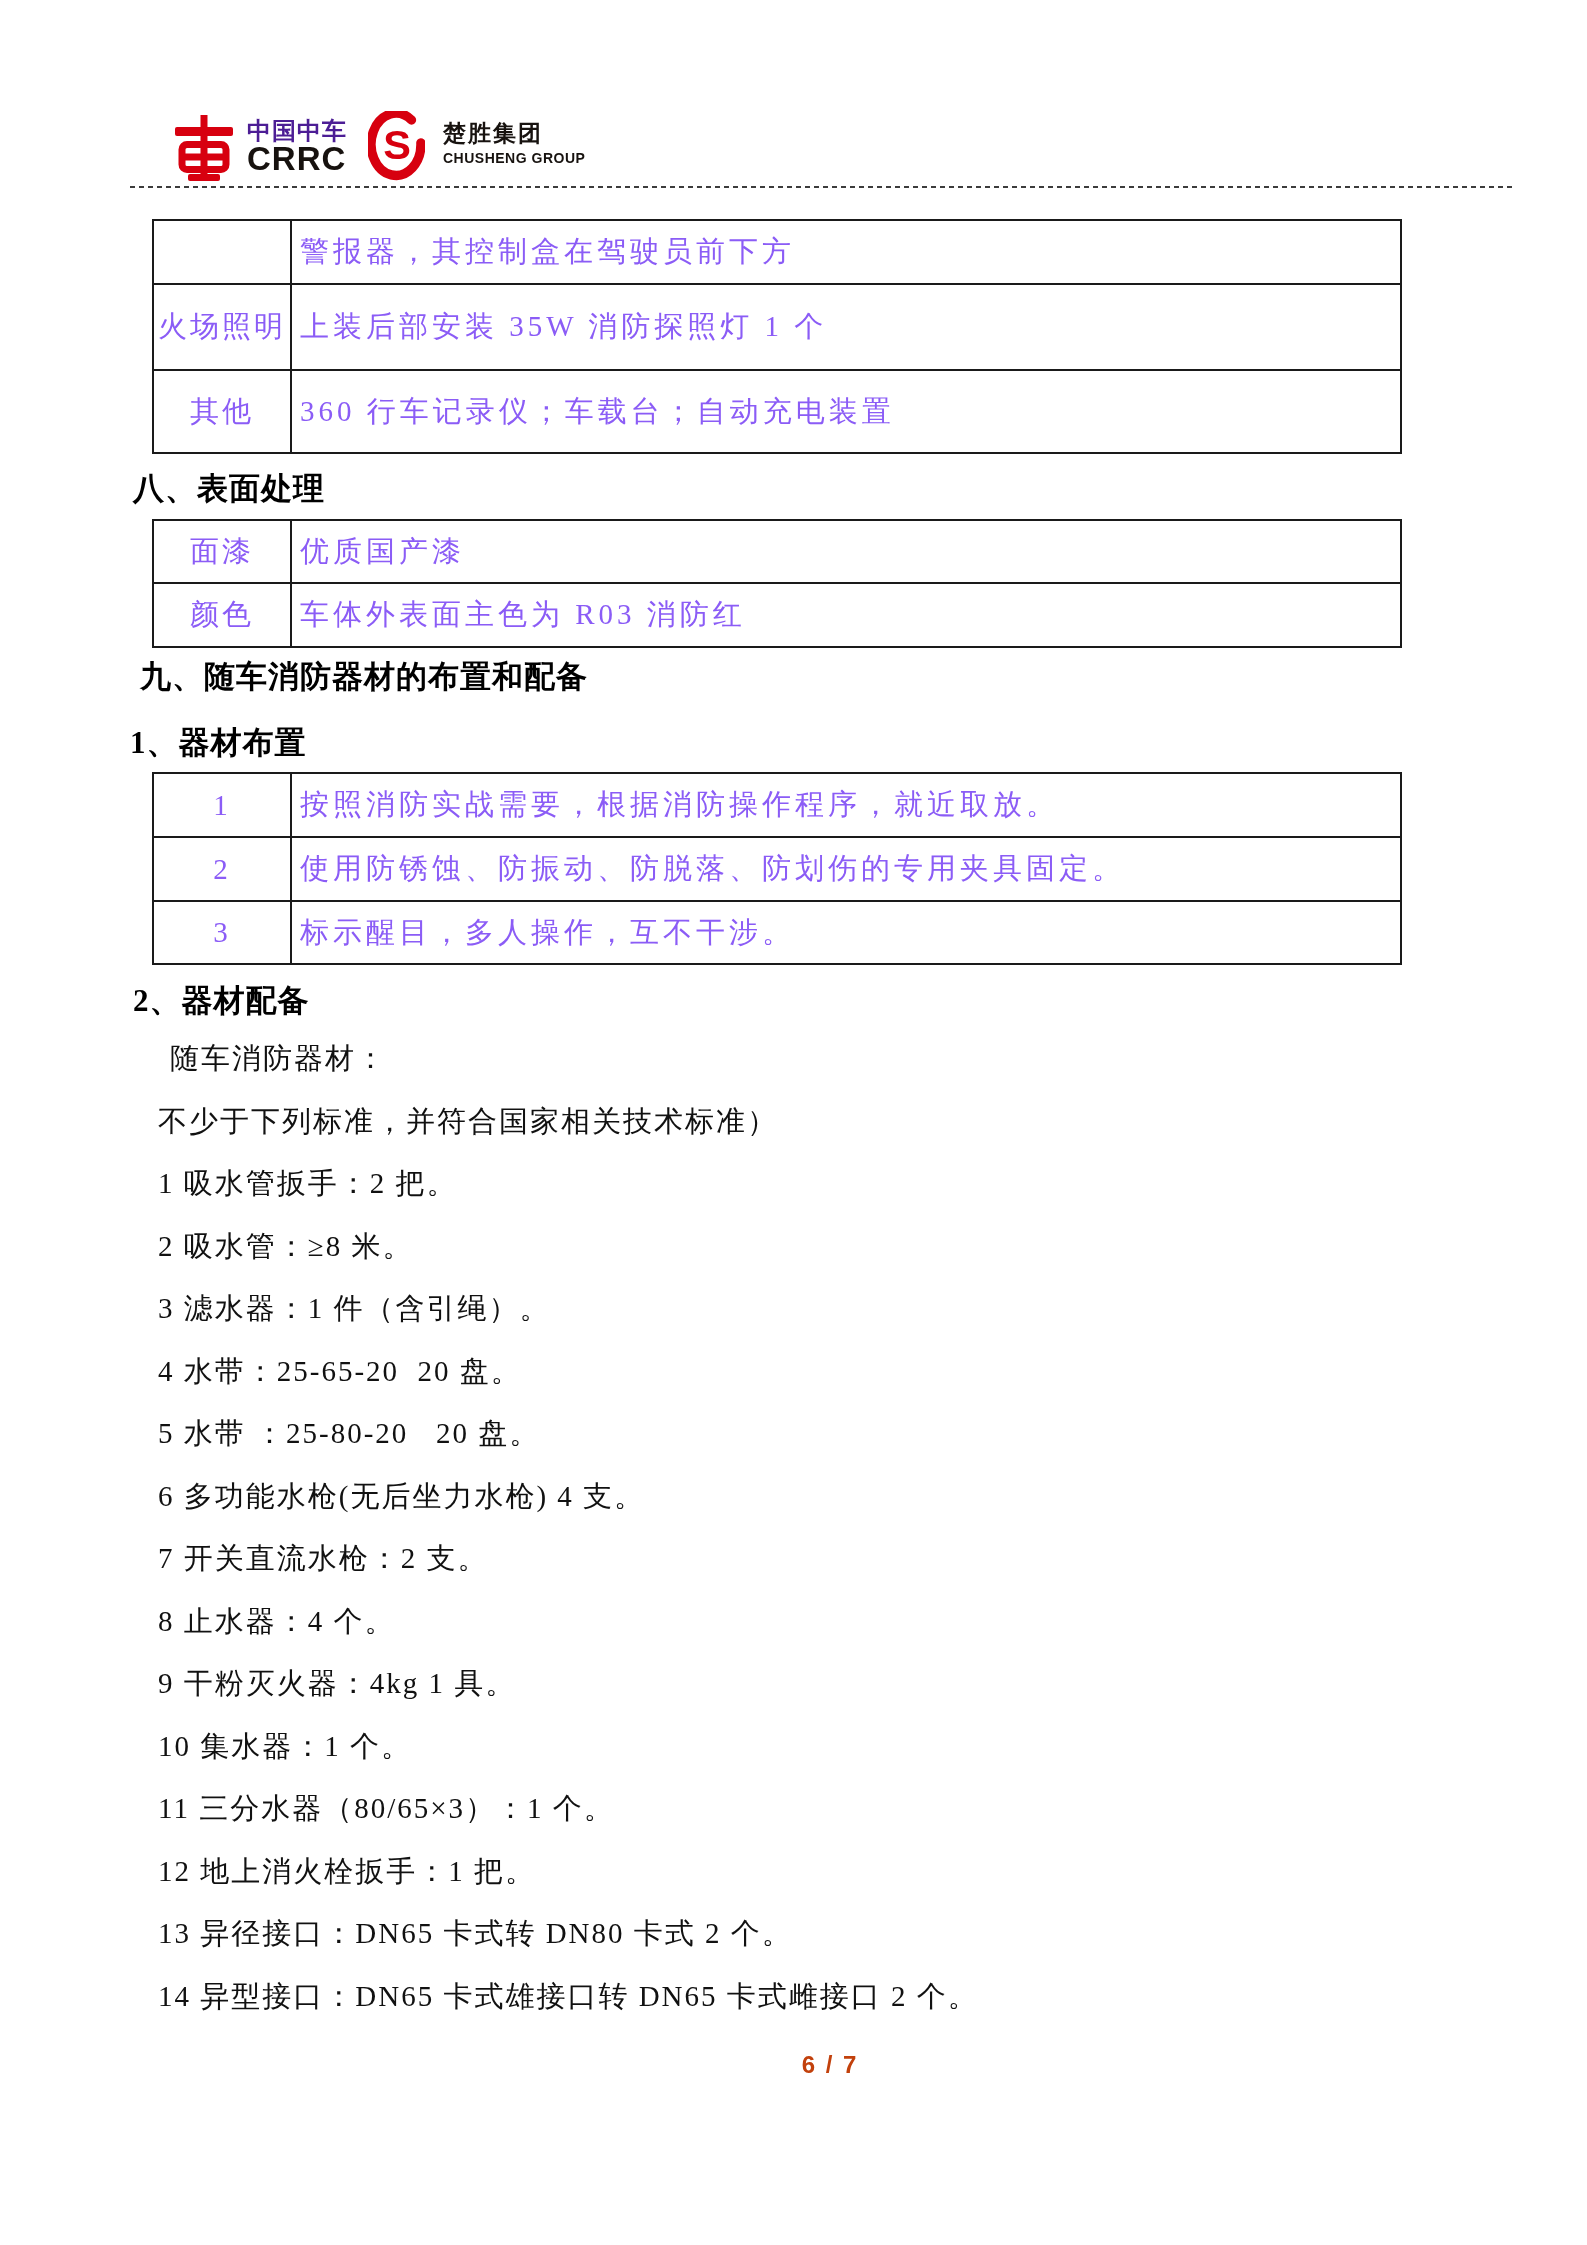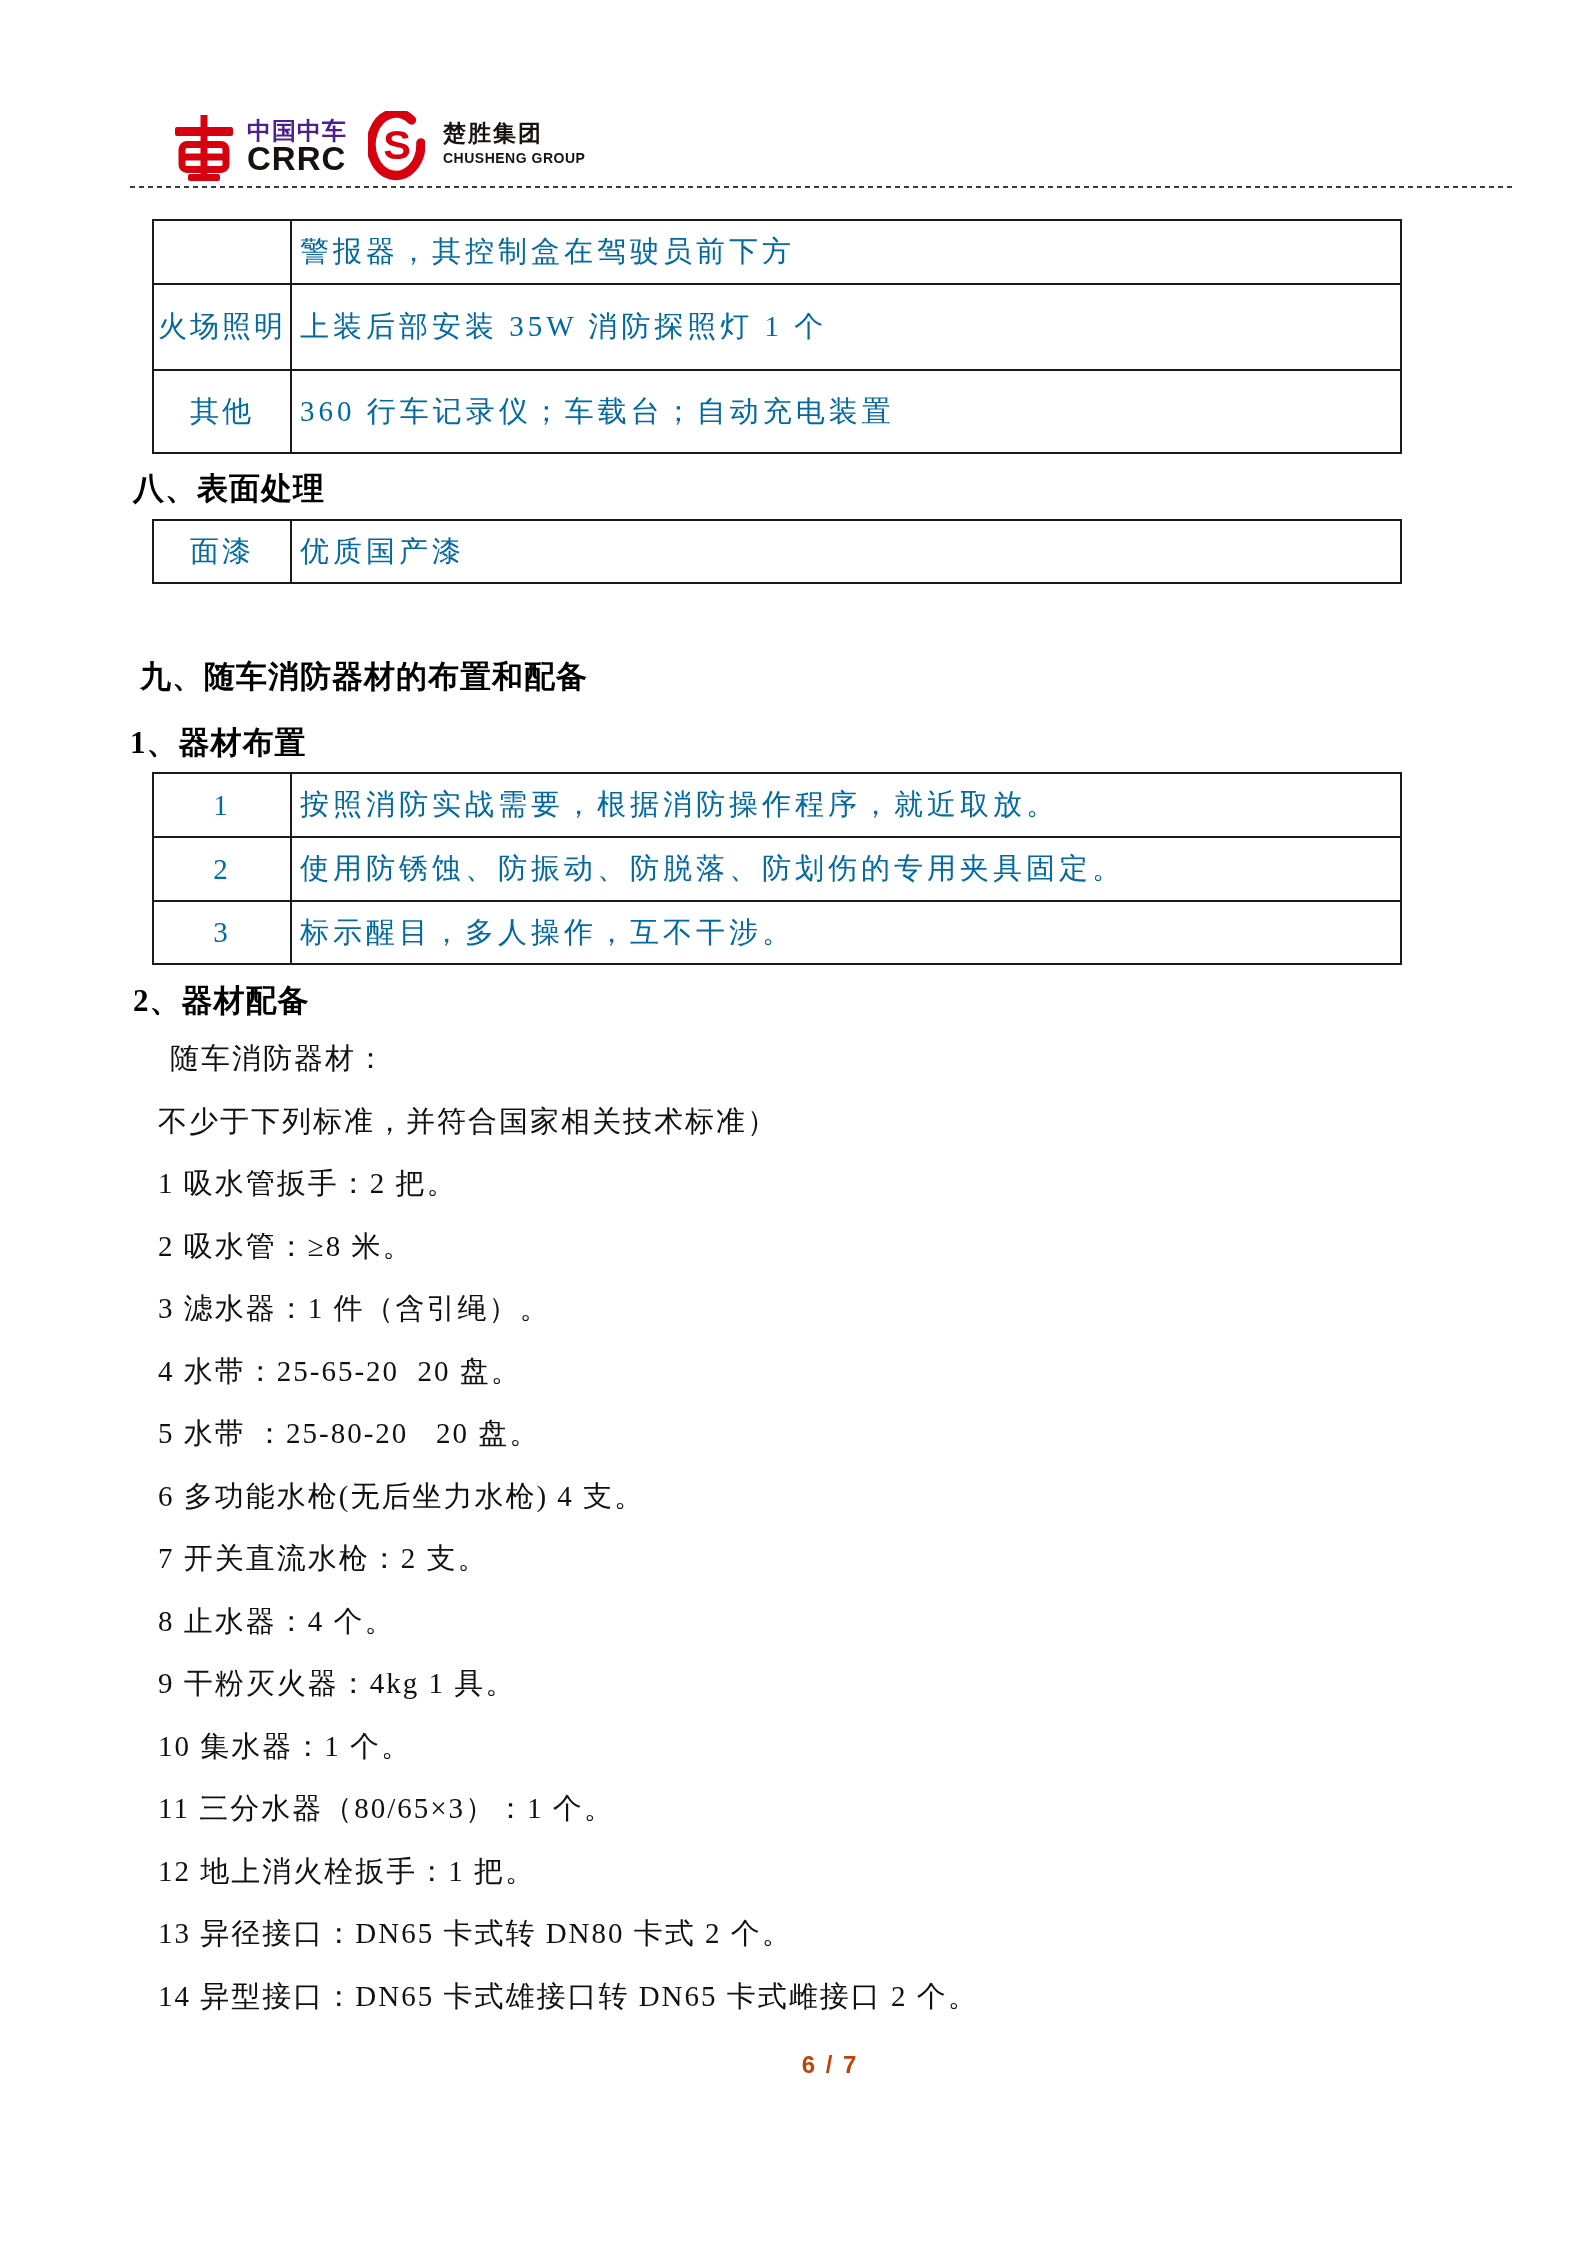--- a/index.html
+++ b/index.html
@@ -37,21 +37,21 @@
   .dotline{
     left:130px;top:186px;width:1384px;height:2px;
     background:repeating-linear-gradient(90deg,#3c3c3c 0 5px,transparent 5px 9px);
   }
 
   
   .doc-table{
     position:absolute;
     border-collapse:collapse;table-layout:fixed;
     width:1250px;left:152px;
-    font-size:29px;color:#0369a1;
+    font-size:29px;color:#8b5cf6;
   }
   .doc-table td{border:2px solid #1a1a1a;vertical-align:middle;}
   .lcol{width:134px;text-align:center;letter-spacing:3px;}
   .rcol{padding-left:8px;letter-spacing:4px;}
   .t1{top:219px;}
   .t2{top:519px;}
   .t3{top:772px;}
 
   
   .heading{
@@ -123,20 +123,24 @@
   </tbody>
     </table>
 
   <div class="abs heading h8">八、表面处理</div>
   <table class="doc-table t2">
     <tbody>
         <tr style="height:63px">
       <td class="lcol">面漆</td>
       <td class="rcol">优质国产漆</td>
     </tr>
+    <tr style="height:64px">
+      <td class="lcol">颜色</td>
+      <td class="rcol">车体外表面主色为 R03 消防红</td>
+    </tr>
   </tbody>
     </table>
 
   <div class="abs heading h9">九、随车消防器材的布置和配备</div>
   <div class="abs heading h9s1">1、器材布置</div>
   <table class="doc-table t3">
     <tbody>
         <tr style="height:64px">
       <td class="lcol">1</td>
       <td class="rcol">按照消防实战需要，根据消防操作程序，就近取放。</td>

